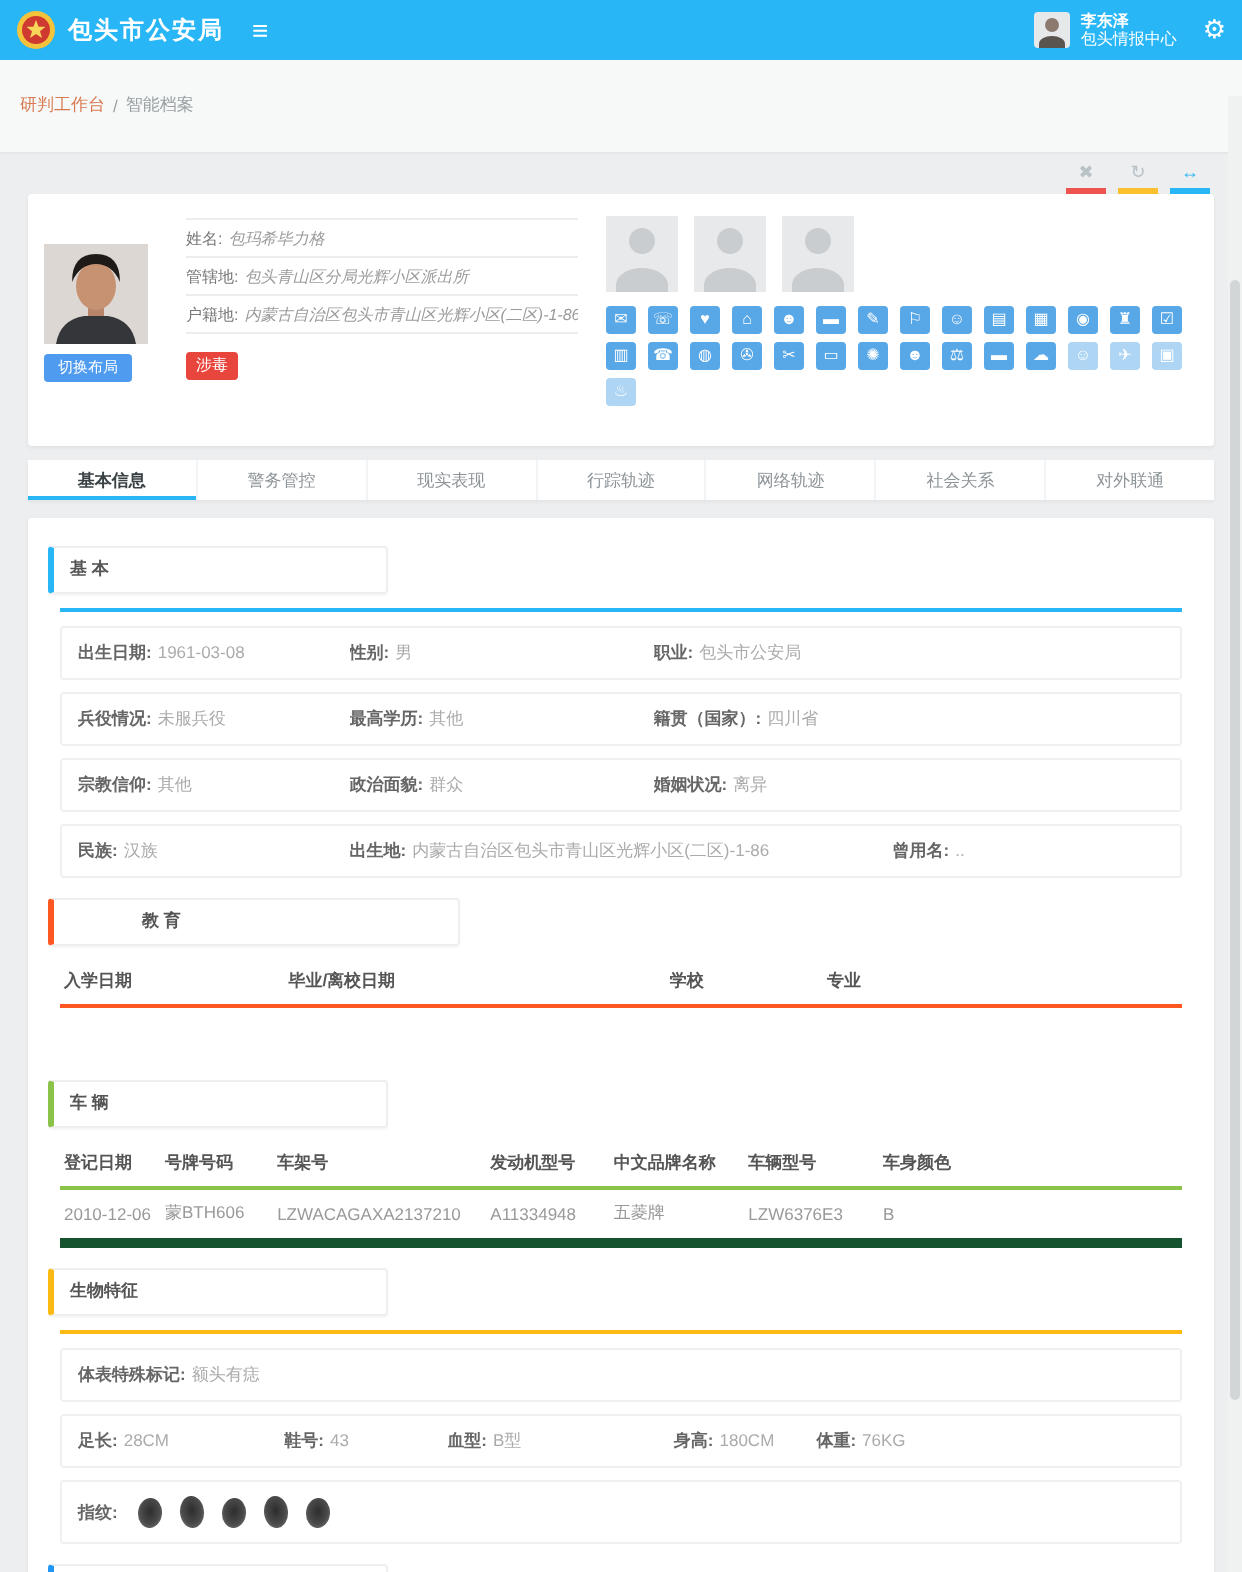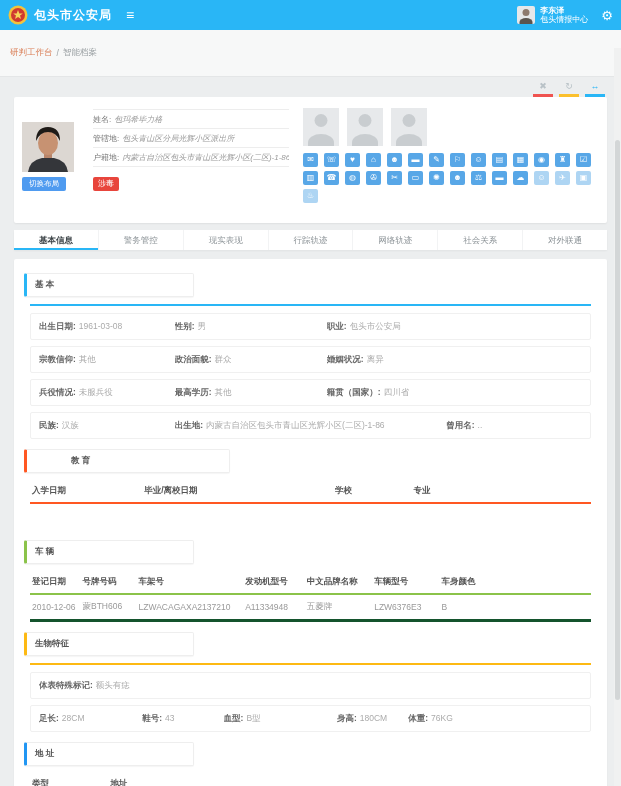--- a/index.html
+++ b/index.html
@@ -74,21 +74,21 @@
   .sec-bio .accent-rule{background:var(--bio,#fdb913);}
   .field-row{border:1px solid #f0f0f0;border-radius:2px;margin:0 6px 6px;padding:7px 8px;display:flex;font-size:8.5px;line-height:11px;}
   .field{white-space:nowrap;overflow:hidden;}
   .field .fl{color:#666;font-weight:bold;margin-right:3px;}
   .field .fv{color:#ababab;}
   .w25{width:25%;}.w28{width:28%;}.w47{width:47%;}.w50{width:50%;}
   .b1{width:19%;}.b2{width:15%;}.b3{width:17%;}.b4{width:17%;text-align:center;}.b5{width:32%;}
 
   table{border-collapse:collapse;table-layout:fixed;width:calc(100% - 12px);margin:0 6px;}
   th{font-size:8.5px;color:#555;text-align:left;font-weight:bold;padding:5px 2px;}
-  td{font-size:8.5px;color:#999;padding:6px 2px;border-bottom:3px solid #14532d;}
+  td{font-size:8.5px;color:#999;padding:6px 2px;border-bottom:5px solid #14532d;}
   .sec-edu thead tr{border-bottom:2px solid var(--education,#ff5722);}
   .sec-veh thead tr{border-bottom:2px solid var(--vehicle,#8bc34a);}
   .sec-addr thead tr{border-bottom:2px solid var(--address,#2196f3);}
   .empty-row td{height:14px;border-bottom:none;}
 
   .fp-row{align-items:center;}
   .fp-label{color:#666;font-weight:bold;font-size:8.5px;margin-right:10px;}
   .fp{display:inline-block;width:12px;height:16px;border-radius:50%;margin-right:9px;background:radial-gradient(ellipse at 50% 45%,#2d2d2d 0%,#4a4a4a 55%,#707070 85%,#909090 100%);}
   .fp:nth-child(odd){transform:rotate(-6deg);}
   .fp:nth-child(even){transform:rotate(5deg);height:15px;}
@@ -251,28 +251,28 @@
 
       <div class="sec-basic">
         <div class="sec-label">基 本</div>
         <hr class="accent-rule">
         <div class="field-row">
           <div class="field w25"><span class="fl">出生日期:</span><span class="fv">1961-03-08</span></div>
           <div class="field w28"><span class="fl">性别:</span><span class="fv">男</span></div>
           <div class="field w47"><span class="fl">职业:</span><span class="fv">包头市公安局</span></div>
         </div>
         <div class="field-row">
+          <div class="field w25"><span class="fl">兵役情况:</span><span class="fv">未服兵役</span></div>
+          <div class="field w28"><span class="fl">最高学历:</span><span class="fv">其他</span></div>
+          <div class="field w47"><span class="fl">籍贯（国家）:</span><span class="fv">四川省</span></div>
+        </div>
+        <div class="field-row">
           <div class="field w25"><span class="fl">宗教信仰:</span><span class="fv">其他</span></div>
           <div class="field w28"><span class="fl">政治面貌:</span><span class="fv">群众</span></div>
           <div class="field w47"><span class="fl">婚姻状况:</span><span class="fv">离异</span></div>
-        </div>
-        <div class="field-row">
-          <div class="field w25"><span class="fl">兵役情况:</span><span class="fv">未服兵役</span></div>
-          <div class="field w28"><span class="fl">最高学历:</span><span class="fv">其他</span></div>
-          <div class="field w47"><span class="fl">籍贯（国家）:</span><span class="fv">四川省</span></div>
         </div>
         <div class="field-row">
           <div class="field w25"><span class="fl">民族:</span><span class="fv">汉族</span></div>
           <div class="field w50"><span class="fl">出生地:</span><span class="fv">内蒙古自治区包头市青山区光辉小区(二区)-1-86</span></div>
           <div class="field w25"><span class="fl">曾用名:</span><span class="fv">..</span></div>
         </div>
       </div>
 
       <div class="sec-edu">
         <div class="sec-label">教 育</div>
@@ -342,20 +342,28 @@
         <div class="field-row">
           <div class="field w50"><span class="fl">体表特殊标记:</span><span class="fv">额头有痣</span></div>
         </div>
         <div class="field-row">
           <div class="field b1"><span class="fl">足长:</span><span class="fv">28CM</span></div>
           <div class="field b2"><span class="fl">鞋号:</span><span class="fv">43</span></div>
           <div class="field b3"><span class="fl">血型:</span><span class="fv">B型</span></div>
           <div class="field b4"><span class="fl">身高:</span><span class="fv">180CM</span></div>
           <div class="field b5"><span class="fl">体重:</span><span class="fv">76KG</span></div>
         </div>
+        <div class="field-row fp-row">
+          <span class="fp-label">指纹:</span>
+          <span class="fp"></span>
+          <span class="fp"></span>
+          <span class="fp"></span>
+          <span class="fp"></span>
+          <span class="fp"></span>
+        </div>
       </div>
 
       <div class="sec-addr">
         <div class="sec-label">地 址</div>
         <table>
           <colgroup>
               <col style="width:14%">
               <col style="width:86%">
             </colgroup>
           <thead>

